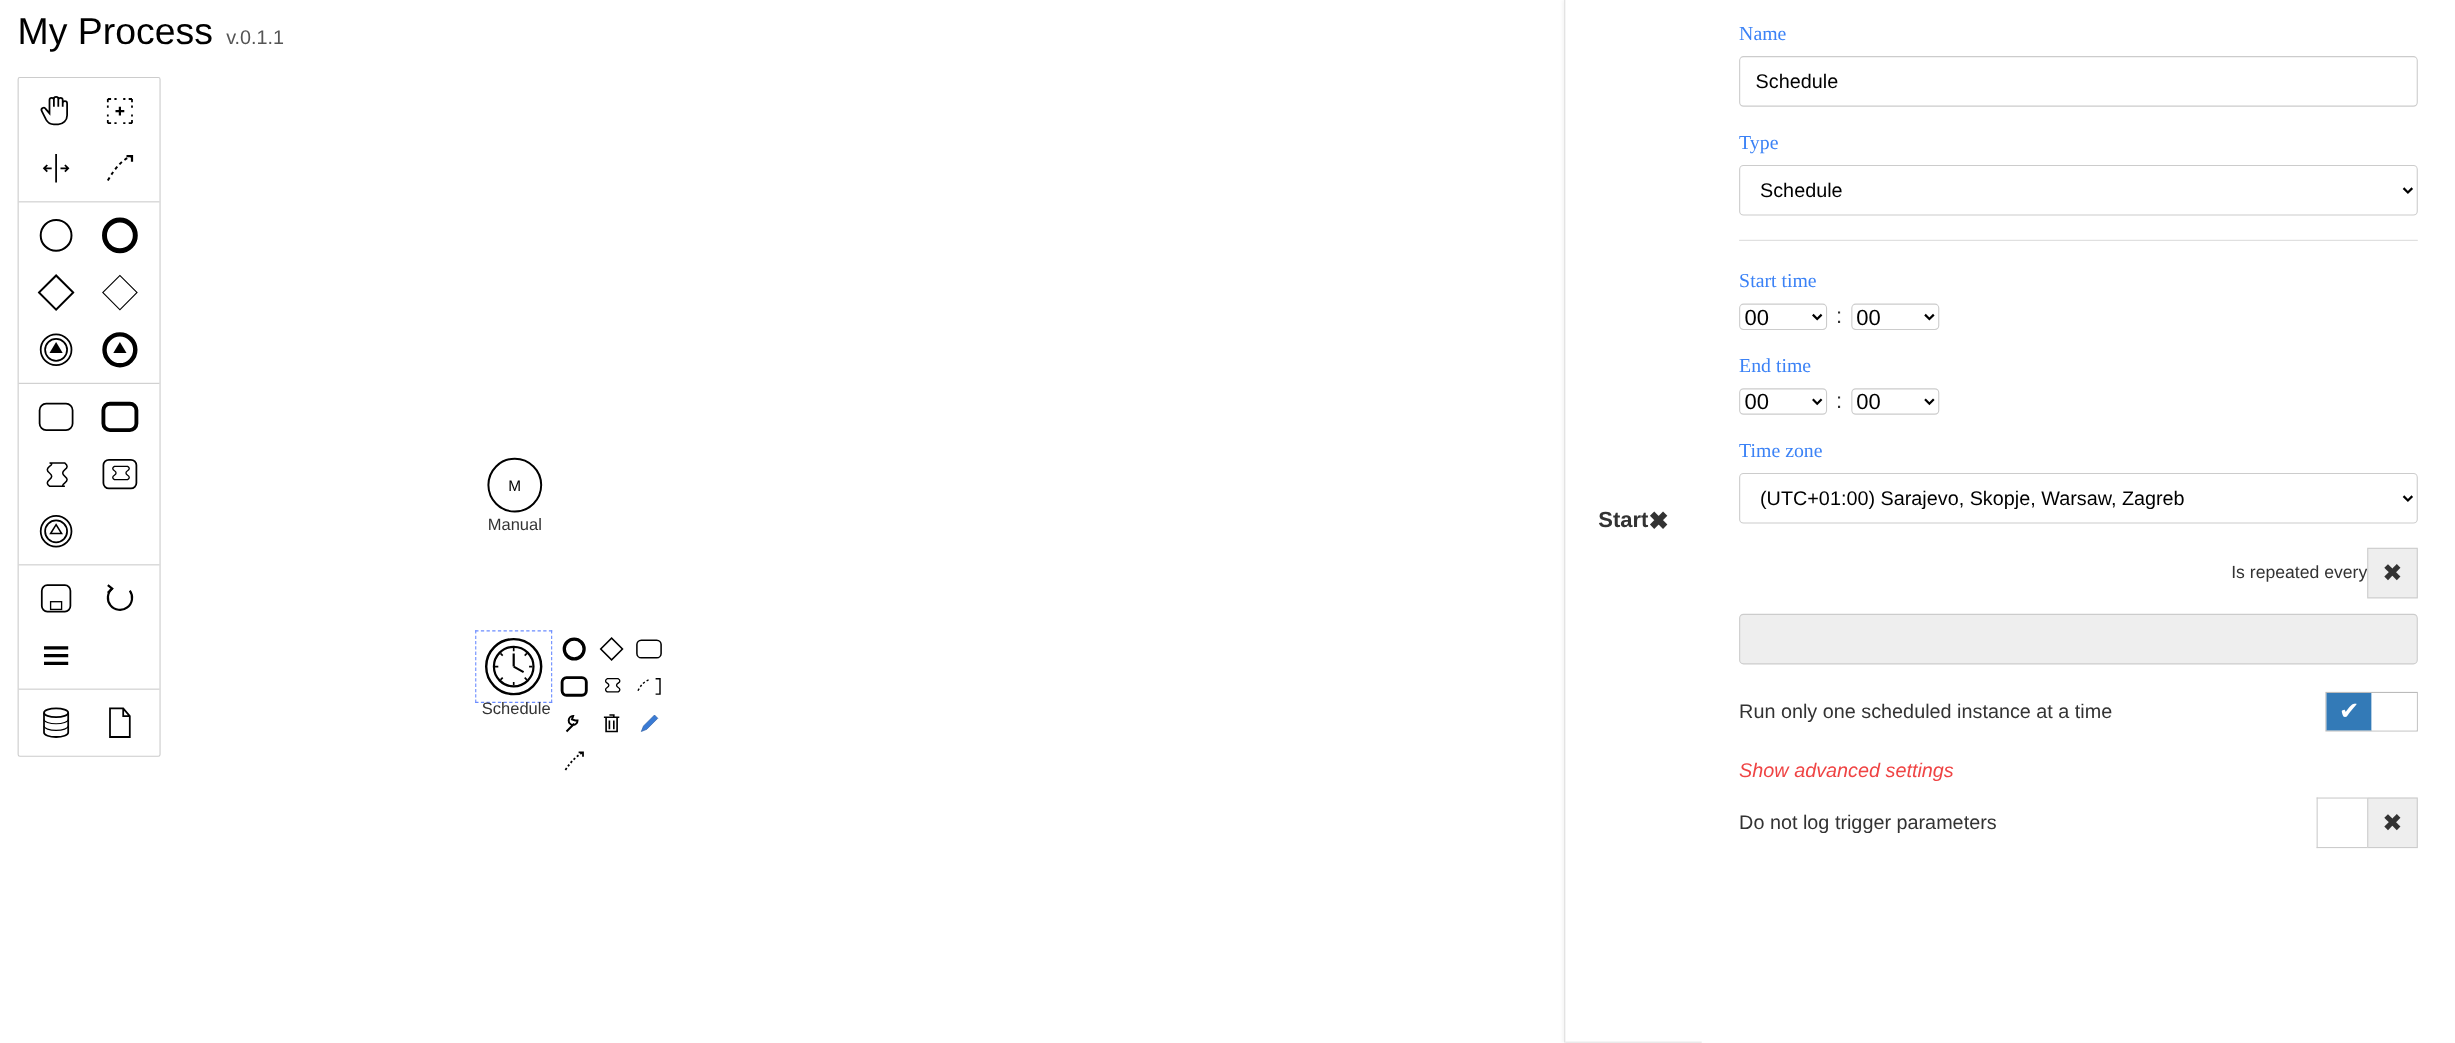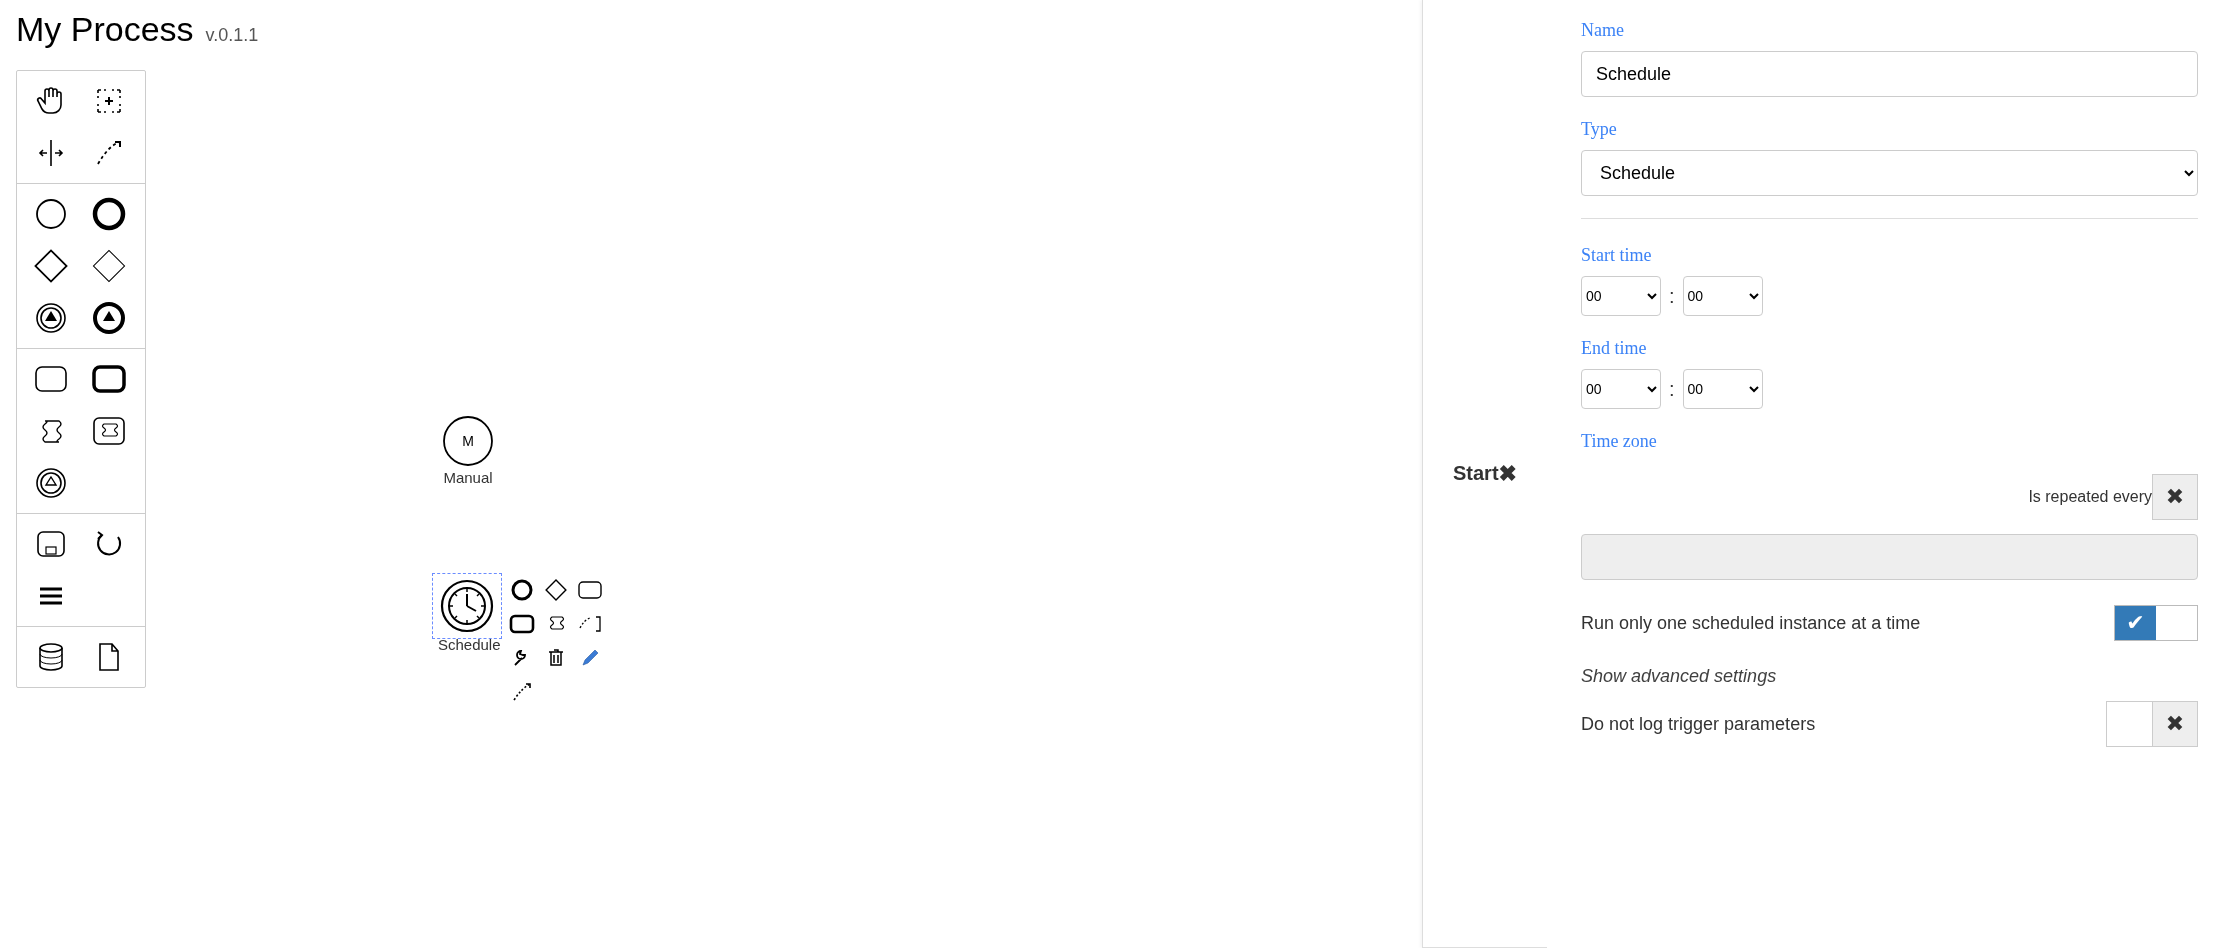--- a/index.html
+++ b/index.html
@@ -106,22 +106,22 @@
     height:46px;
     padding:8px 14px;
     font-size:18px;
     border:1px solid #ccc;
     border-radius:4px;
     background:#fff;
   }
   hr.section { border:none;border-top:1px solid #ddd; margin:18px 0 26px 0;}
   .time-row { display:flex; align-items:center; gap:6px;}
   .time-row select {
-    height:40px; width:80px;
-    border:1px solid #ccc; border-radius:4px; font-size:14px;
+    height:24px; width:80px;
+    border:1px solid #ccc; border-radius:4px; font-size:20px;
     background:#fff;
   }
   .colon { font-size:20px; padding:0 2px;}
 
   .repeat-header {
     display:flex; align-items:center; justify-content:flex-end;
     margin-bottom:14px;
   }
   .sq-btn {
     border:1px solid #ccc;
@@ -133,21 +133,21 @@
   }
   .repeat-row{display:flex;gap:22px;}
   .repeat-row .text-input{flex:1;background:#eee;}
   .repeat-row .unit{width:250px;background:#eee;}
 
   .row-line{
     display:flex;align-items:center;justify-content:space-between;
     margin:25px 0;
     font-size:18px;
   }
-  .link-btn{color:#404040;cursor:pointer;font-style:italic;font-size:18px;}
+  .link-btn{color:#ef4444;cursor:pointer;font-style:italic;font-size:18px;}
 
   .toggle {
     width:84px;height:36px;border:1px solid #bbb;display:flex;cursor:pointer;
   }
   .toggle .half{flex:1;display:flex;align-items:center;justify-content:center;}
   .toggle.on .half.left{background:#337ab7;color:#fff;}
   .toggle.on .half.right{background:#fff;}
   .toggle .chk{font-size:22px;line-height:1;}
 
   .log-row{display:flex;align-items:center;justify-content:space-between;font-size:18px;margin-top:4px;}
@@ -437,20 +437,23 @@
       <label>End time</label>
       <div class="time-row">
         <select><option>00</option></select>
         <span class="colon">:</span>
         <select><option>00</option></select>
       </div>
     </div>
 
     <div class="field">
       <label>Time zone</label>
+      <select class="select-input">
+        <option>(UTC+01:00) Sarajevo, Skopje, Warsaw, Zagreb</option>
+      </select>
     </div>
 
     <div class="field">
       <div class="repeat-header">
         <span>Is repeated every</span>
         <div class="sq-btn">
           <span>✖</span>
         </div>
       </div>
       <div class="repeat-row">

